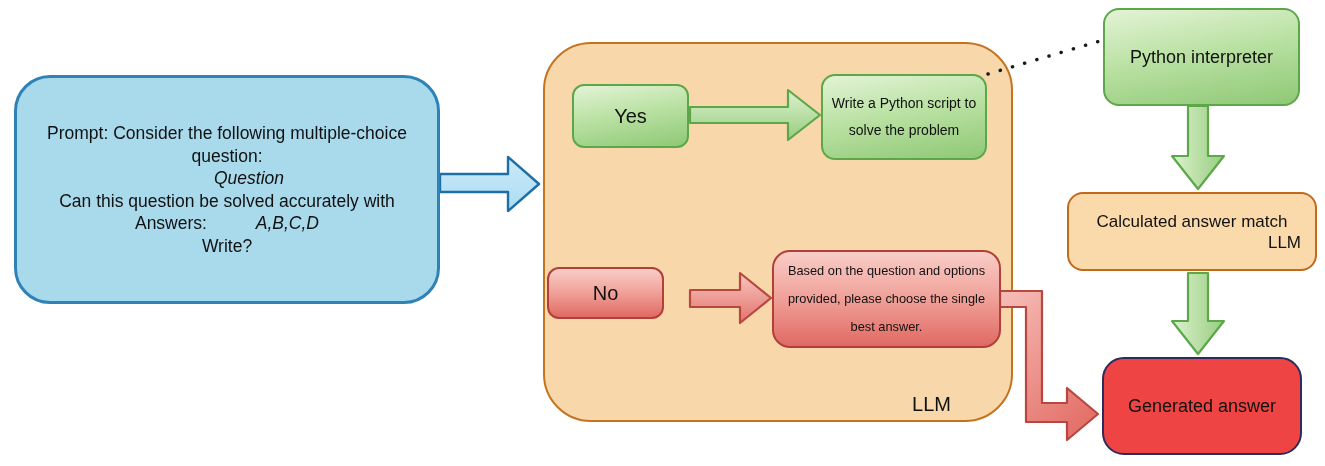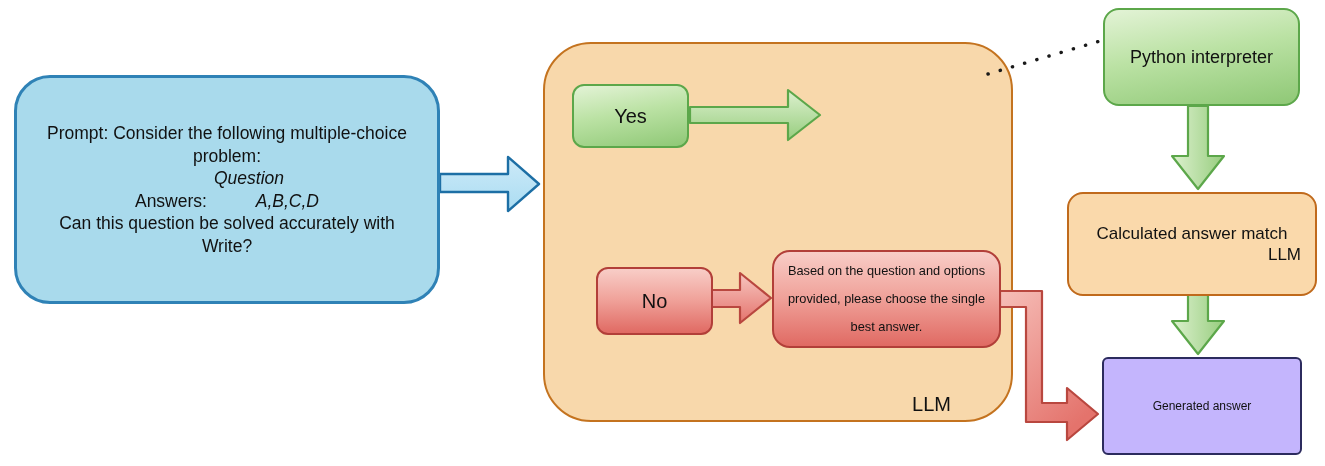--- a/index.html
+++ b/index.html
@@ -44,49 +44,49 @@
   
   .green-node{
     background:linear-gradient(170deg,#e3f3d6 0%,#bbe2a4 45%,#8fc876 100%);
     border:2.5px solid #5ca74a;
   }
   .red-node{
     background:linear-gradient(180deg,#f8cdc7 0%,#f0a29a 48%,#e06a63 100%);
     border:2.5px solid #b23f39;
   }
   .yes-box{left:572px;top:84px;width:117px;height:64px;border-radius:12px;font-size:20px;}
-  .no-box{left:596px;top:267px;width:117px;height:68px;border-radius:12px;font-size:20px;}
+  .no-box{left:547px;top:267px;width:117px;height:52px;border-radius:12px;font-size:20px;}
   .script-box{
     left:821px;top:74px;width:166px;height:86px;border-radius:14px;
     font-size:14px;line-height:27px;padding:0 6px;
   }
   .fallback-box{
     left:772px;top:250px;width:229px;height:98px;border-radius:18px;
     font-size:12.8px;line-height:28px;padding:2px 12px;
   }
   .python-box{
     left:1103px;top:8px;width:197px;height:98px;border-radius:16px;
     font-size:18px;
   }
   .match-box{
-    left:1067px;top:192px;width:250px;height:104px;border-radius:16px;
+    left:1067px;top:192px;width:250px;height:79px;border-radius:16px;
     background:#fad9ab;
     border:2.5px solid #c06a1c;
     font-size:17px;line-height:21px;
     justify-content:center;
   }
   .match-box .llm-line{
     align-self:flex-end;
     padding-right:14px;
   }
   .generated-box{
-    left:1102px;top:357px;width:200px;height:98px;border-radius:6px;
-    background:#c4b5fd;
+    left:1102px;top:357px;width:200px;height:98px;border-radius:22px;
+    background:#ef4444;
     border:2.5px solid #2c2b5e;
-    font-size:12px;
+    font-size:18px;
   }
   
   #arrow-layer{
     position:absolute;left:0;top:0;width:1325px;height:466px;
     z-index:2;pointer-events:none;
   }
   .node{z-index:3;}
   .container{z-index:1;}
 </style>
 </head>
@@ -132,31 +132,34 @@
 
     <polygon points="1188,106 1208,106 1208,156 1224,156 1198,189 1172,156 1188,156" fill="url(#gradGreenV)" stroke="#5ca74a" stroke-width="2.2" stroke-linejoin="round"></polygon>
 
     <polygon points="1188,273 1208,273 1208,321 1224,321 1198,354 1172,321 1188,321" fill="url(#gradGreenV)" stroke="#5ca74a" stroke-width="2.2" stroke-linejoin="round"></polygon>
 
     <polygon points="1000,291 1042,291 1042,403 1067,403 1067,388 1098,414 1067,440 1067,422 1026,422 1026,307 1000,307" fill="url(#gradRedElbow)" stroke="#b9473f" stroke-width="2.2" stroke-linejoin="round"></polygon>
   </svg>
 
   <div class="box prompt-box node">
     <div>Prompt: Consider the following multiple-choice</div>
-    <div>problem:</div>
+    <div>question:</div>
     <div class="italic">Question</div>
+    <div>Can this question be solved accurately with</div>
     <div><span>Answers: </span><span class="italic">A,B,C,D</span></div>
-    <div>Can this question be solved accurately with</div>
     <div>Write?</div>
   </div>
 
   <div class="box yes-box green-node node">
     <span>Yes</span>
   </div>
 
+  <div class="box script-box green-node node">
+    <span>Write a Python script to solve the problem</span>
+  </div>
 
   <div class="box no-box red-node node">
     <span>No</span>
   </div>
 
   <div class="box fallback-box red-node node">
     <span>Based on the question and options provided, please choose the single best answer.</span>
   </div>
 
   <div class="box python-box green-node node">

